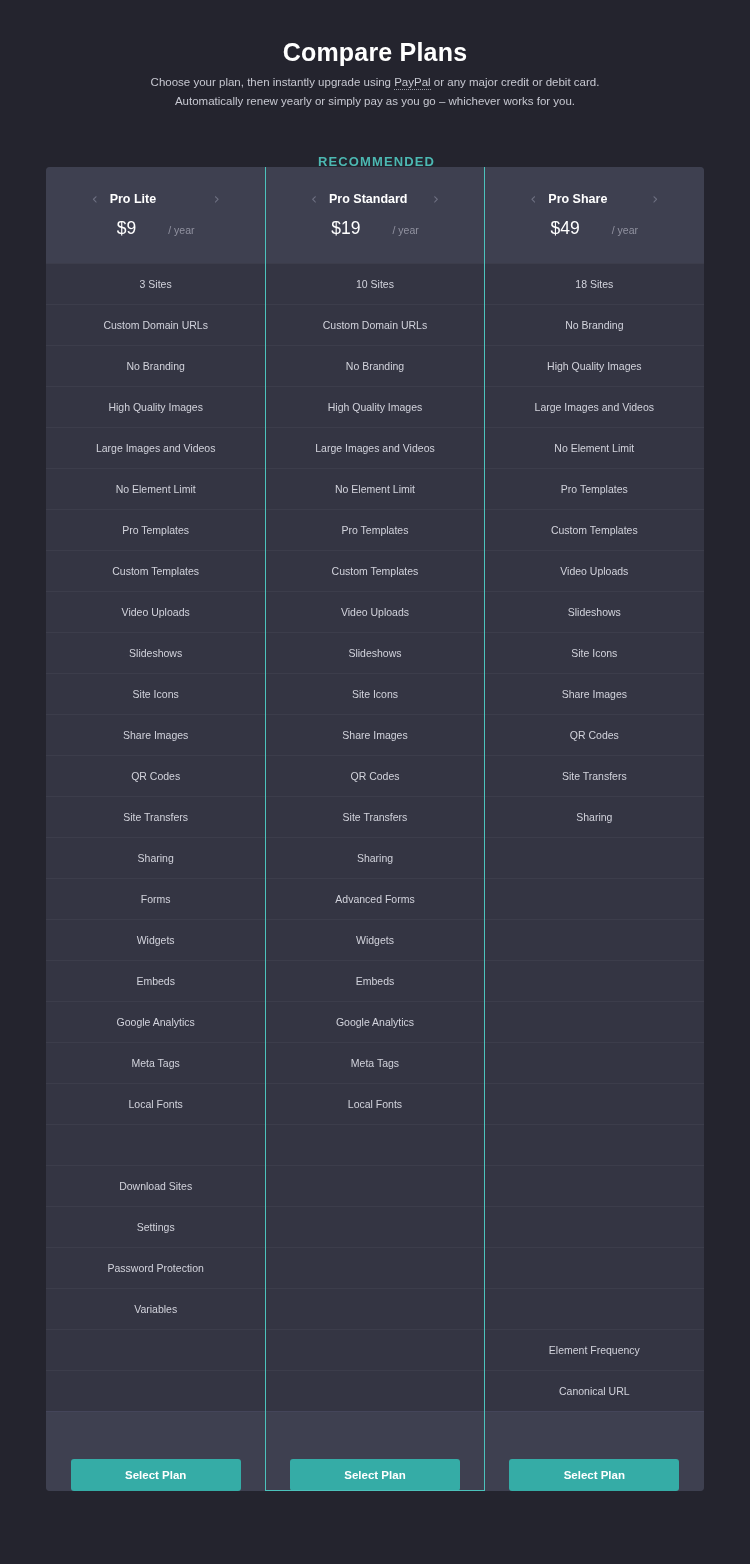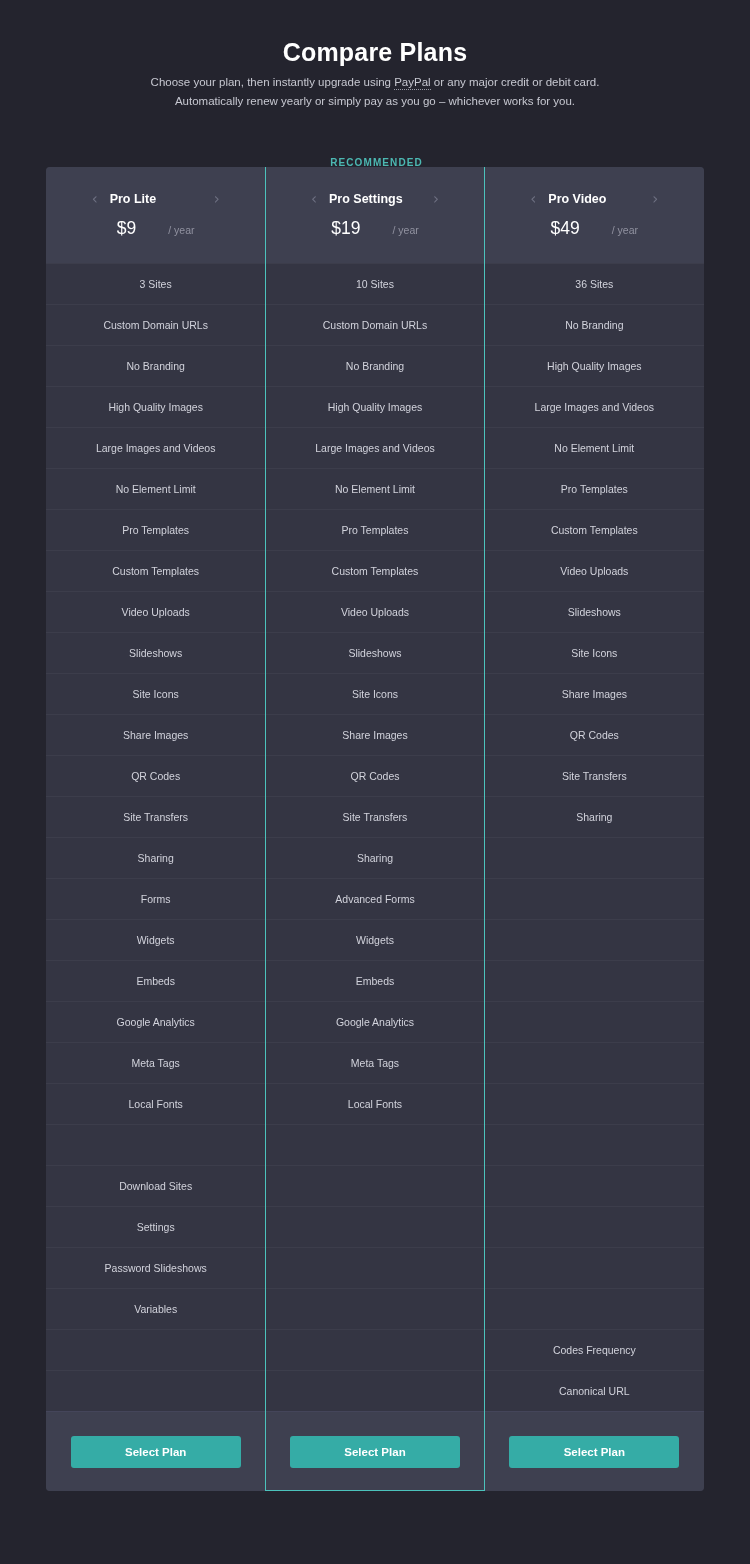--- a/index.html
+++ b/index.html
@@ -43,21 +43,21 @@
 
   
   .recommended-wrap {
     position: absolute;
     top: 152px;
     left: 267px;
     width: 219px;
     text-align: center;
   }
   .recommended {
-    font-size: 10px;
+    font-size: 13px;
     letter-spacing: 1.1px;
     color: #4cb8b2;
     font-weight: bold;
   }
 
   
   .table {
     position: absolute;
     top: 167px;
     left: 46px;
@@ -135,21 +135,21 @@
     border-top: 1px solid #3c3d4b;
     text-align: center;
   }
   .cell.empty { color: transparent; }
 
   
   .foot-cell {
     height: 80px;
     background: #3e4050;
     display: flex;
-    align-items: center;
+    align-items: flex-end;
     justify-content: center;
     border-top: 1px solid #44455a;
   }
   .select-btn {
     width: 170px;
     height: 32px;
     background: #35aca6;
     color: #ffffff;
     font-size: 11.5px;
     font-weight: bold;
@@ -202,42 +202,42 @@
             <span class="chev">›</span>
           </div>
           <div class="plan-price">
             <span class="price-amount">$9</span>
             <span class="price-period">/ year</span>
           </div>
         </div>
         <div class="plan-head">
           <div class="plan-title-row">
             <span class="chev">‹</span>
-            <span class="plan-name">Pro Settings</span>
+            <span class="plan-name">Pro Standard</span>
             <span class="chev">›</span>
           </div>
           <div class="plan-price">
             <span class="price-amount">$19</span>
             <span class="price-period">/ year</span>
           </div>
         </div>
         <div class="plan-head">
           <div class="plan-title-row">
             <span class="chev">‹</span>
-            <span class="plan-name">Pro Video</span>
+            <span class="plan-name">Pro Share</span>
             <span class="chev">›</span>
           </div>
           <div class="plan-price">
             <span class="price-amount">$49</span>
             <span class="price-period">/ year</span>
           </div>
         </div>
         <div class="cell row-first">3 Sites</div>
         <div class="cell row-first">10 Sites</div>
-        <div class="cell row-first">36 Sites</div>
+        <div class="cell row-first">18 Sites</div>
         <div class="cell">Custom Domain URLs</div>
         <div class="cell">Custom Domain URLs</div>
         <div class="cell">No Branding</div>
         <div class="cell">No Branding</div>
         <div class="cell">No Branding</div>
         <div class="cell">High Quality Images</div>
         <div class="cell">High Quality Images</div>
         <div class="cell">High Quality Images</div>
         <div class="cell">Large Images and Videos</div>
         <div class="cell">Large Images and Videos</div>
@@ -293,29 +293,29 @@
         <div class="cell empty"></div>
         <div class="cell empty"></div>
         <div class="cell empty"></div>
         <div class="cell empty"></div>
         <div class="cell">Download Sites</div>
         <div class="cell empty"></div>
         <div class="cell empty"></div>
         <div class="cell">Settings</div>
         <div class="cell empty"></div>
         <div class="cell empty"></div>
-        <div class="cell">Password Slideshows</div>
+        <div class="cell">Password Protection</div>
         <div class="cell empty"></div>
         <div class="cell empty"></div>
         <div class="cell">Variables</div>
         <div class="cell empty"></div>
         <div class="cell empty"></div>
         <div class="cell empty"></div>
         <div class="cell empty"></div>
-        <div class="cell">Codes Frequency</div>
+        <div class="cell">Element Frequency</div>
         <div class="cell empty"></div>
         <div class="cell empty"></div>
         <div class="cell">Canonical URL</div>
         <div class="foot-cell">
           <button class="select-btn">Select Plan</button>
         </div>
         <div class="foot-cell">
           <button class="select-btn">Select Plan</button>
         </div>
         <div class="foot-cell">

